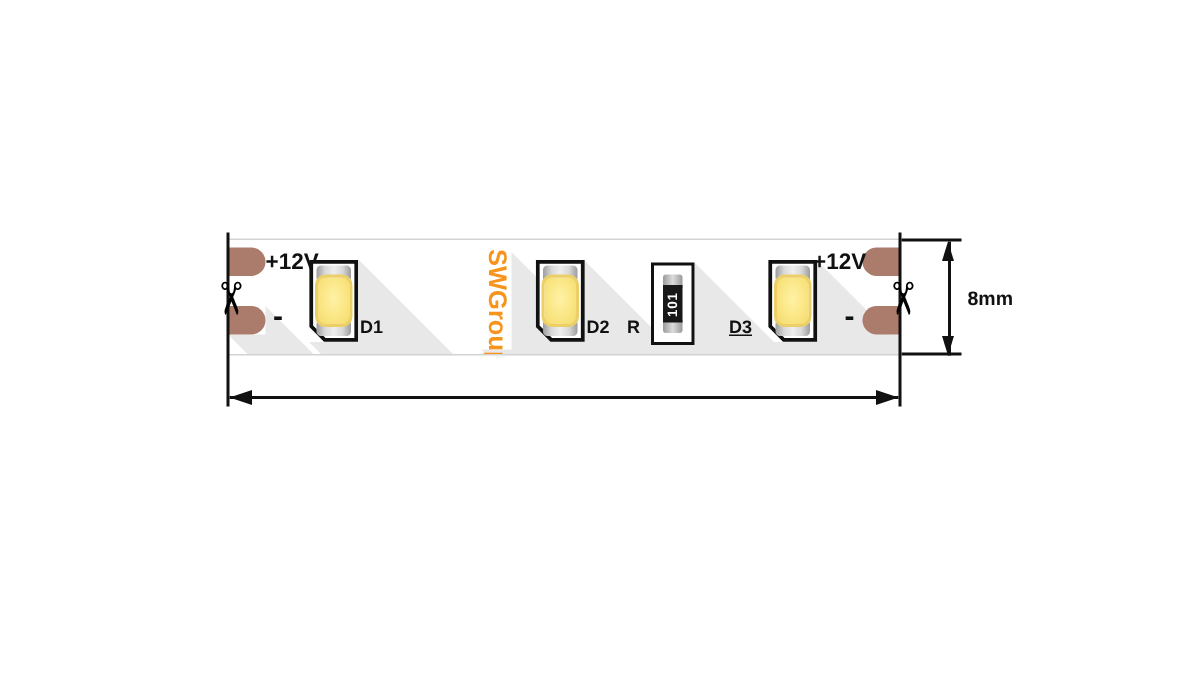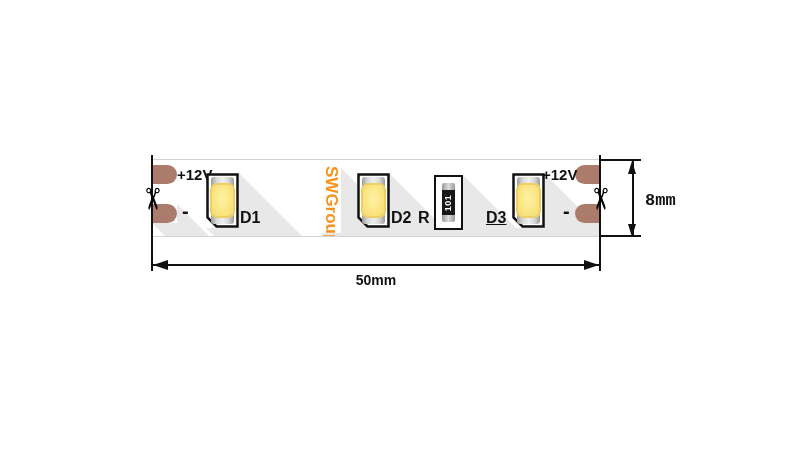--- a/index.html
+++ b/index.html
@@ -20,21 +20,21 @@
   .sh-d2   {clip-path:polygon(205px 68px,213px 76px,300px 76px,237px 13px,237px 68px);}
   .sh-r    {clip-path:polygon(282px 70px,288px 76px,372px 76px,311px 15px,311px 70px);}
   .sh-d3   {clip-path:polygon(360px 68px,368px 76px,455px 76px,392px 13px,392px 68px);}
   .sh-padR {clip-path:polygon(426px 63px,439px 76px,490px 76px,448px 44px,448px 63px);}
 
   .pad{position:absolute;width:25px;height:19px;background:#ab7b6c;}
   .pad.left {border-radius:0 10px 10px 0;}
   .pad.right{border-radius:10px 0 0 10px;}
 
   .lbl{position:absolute;font-weight:bold;font-size:15px;line-height:15px;white-space:nowrap;}
-  .lbl.big{font-size:16px;line-height:16px;}
+  .lbl.big{font-size:12px;line-height:16px;}
   .lbl.minus{font-size:20px;line-height:14px;}
 
   .pkg{position:absolute;width:33px;height:55px;}
   .pkg svg{position:absolute;left:0;top:0;}
   .electrode{
     position:absolute;left:5px;width:23px;height:11px;border-radius:3px;
     background:linear-gradient(90deg,#9c9c9c 0%,#d9d9d9 25%,#eeeeee 50%,#d9d9d9 75%,#9c9c9c 100%);
   }
   .led-body{
     position:absolute;left:4px;top:10px;width:25px;height:35px;box-sizing:border-box;
@@ -146,22 +146,21 @@
   </div>
 
   <div class="cutline" style="left:151px;"></div>
   <div class="cutline" style="left:599px;"></div>
   <div class="scissors" style="left:137px;">✂</div>
   <div class="scissors" style="left:585px;">✂</div>
 
   <div class="dim-line-h" style="left:153px;top:264px;width:446px;"></div>
   <div class="arr left" style="left:153px;top:260px;"></div>
   <div class="arr right" style="left:584px;top:260px;"></div>
-  <div class="dim-text" style="left:152px;top:272px;width:448px;text-align:center;">50mm</div>
 
   <div class="ext" style="left:601px;top:159px;width:40px;"></div>
   <div class="ext" style="left:601px;top:235px;width:40px;"></div>
   <div class="dim-line-v" style="left:632px;top:161px;height:76px;"></div>
   <div class="arr up" style="left:628px;top:161px;"></div>
   <div class="arr down" style="left:628px;top:224px;"></div>
-  <div class="dim-text" style="left:645px;top:191px;font-size:17px;font-family:Liberation Mono, monospace;">8mm</div>
+  <div class="dim-text" style="left:645px;top:191px;font-size:13px;">8mm</div>
 
 </div>
 
 </body></html>

